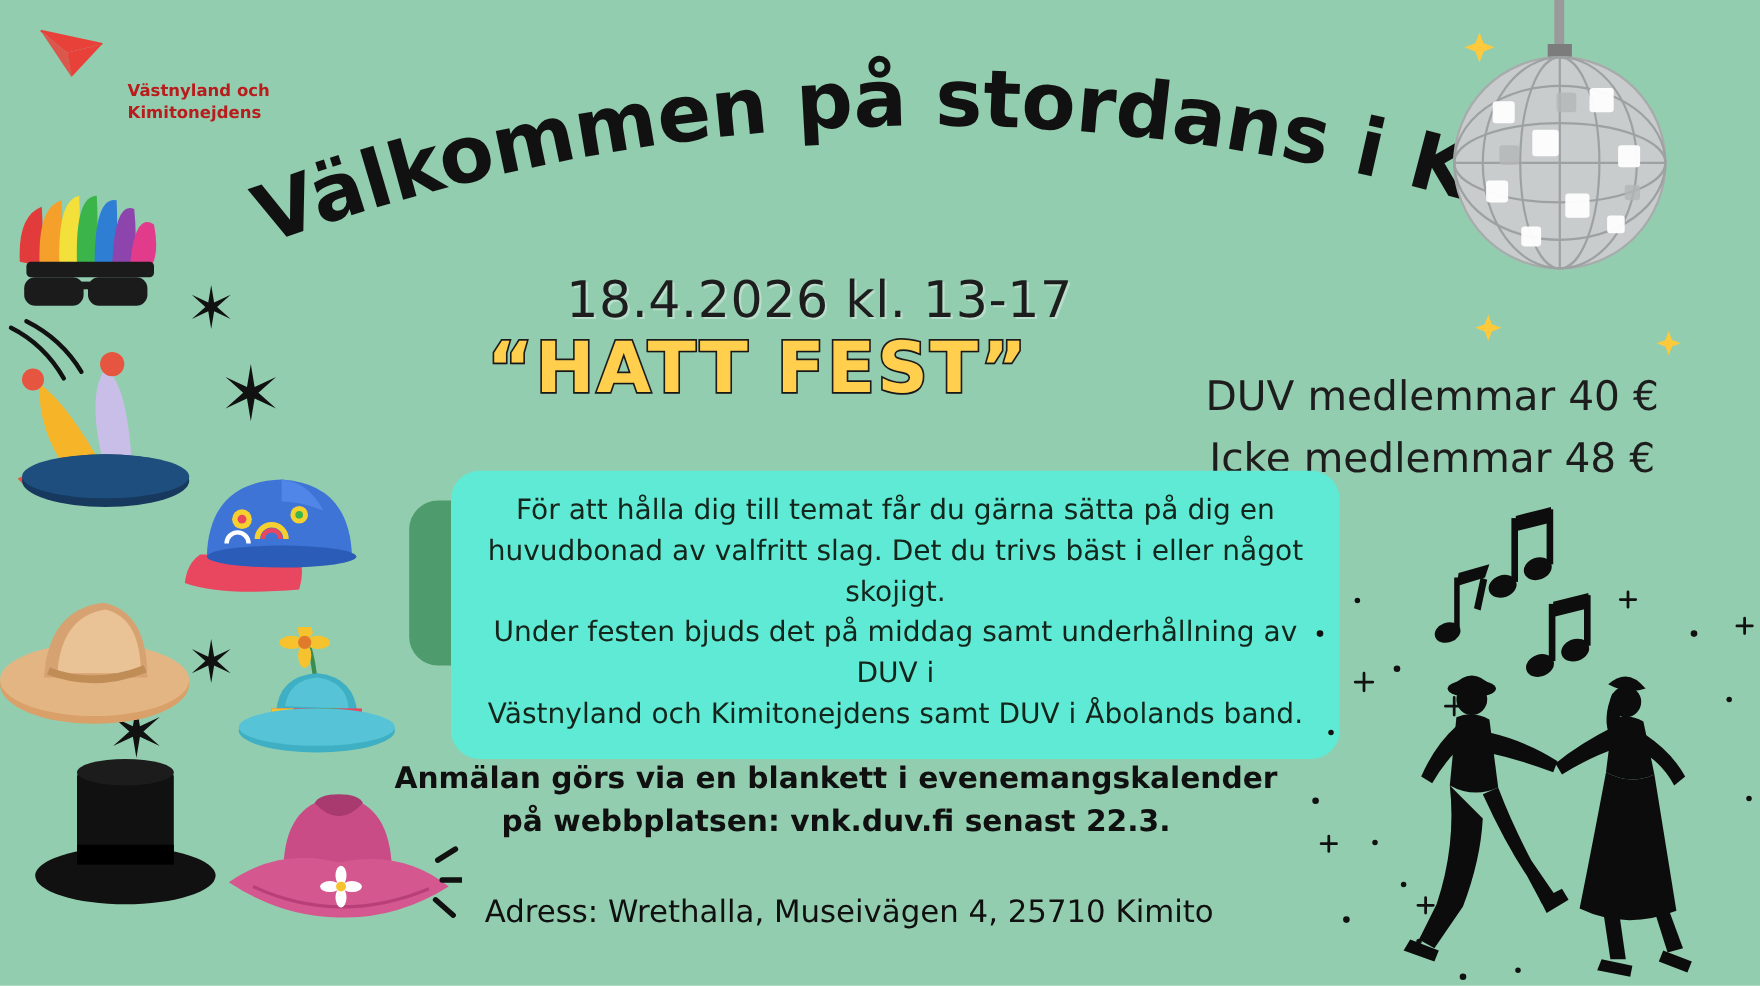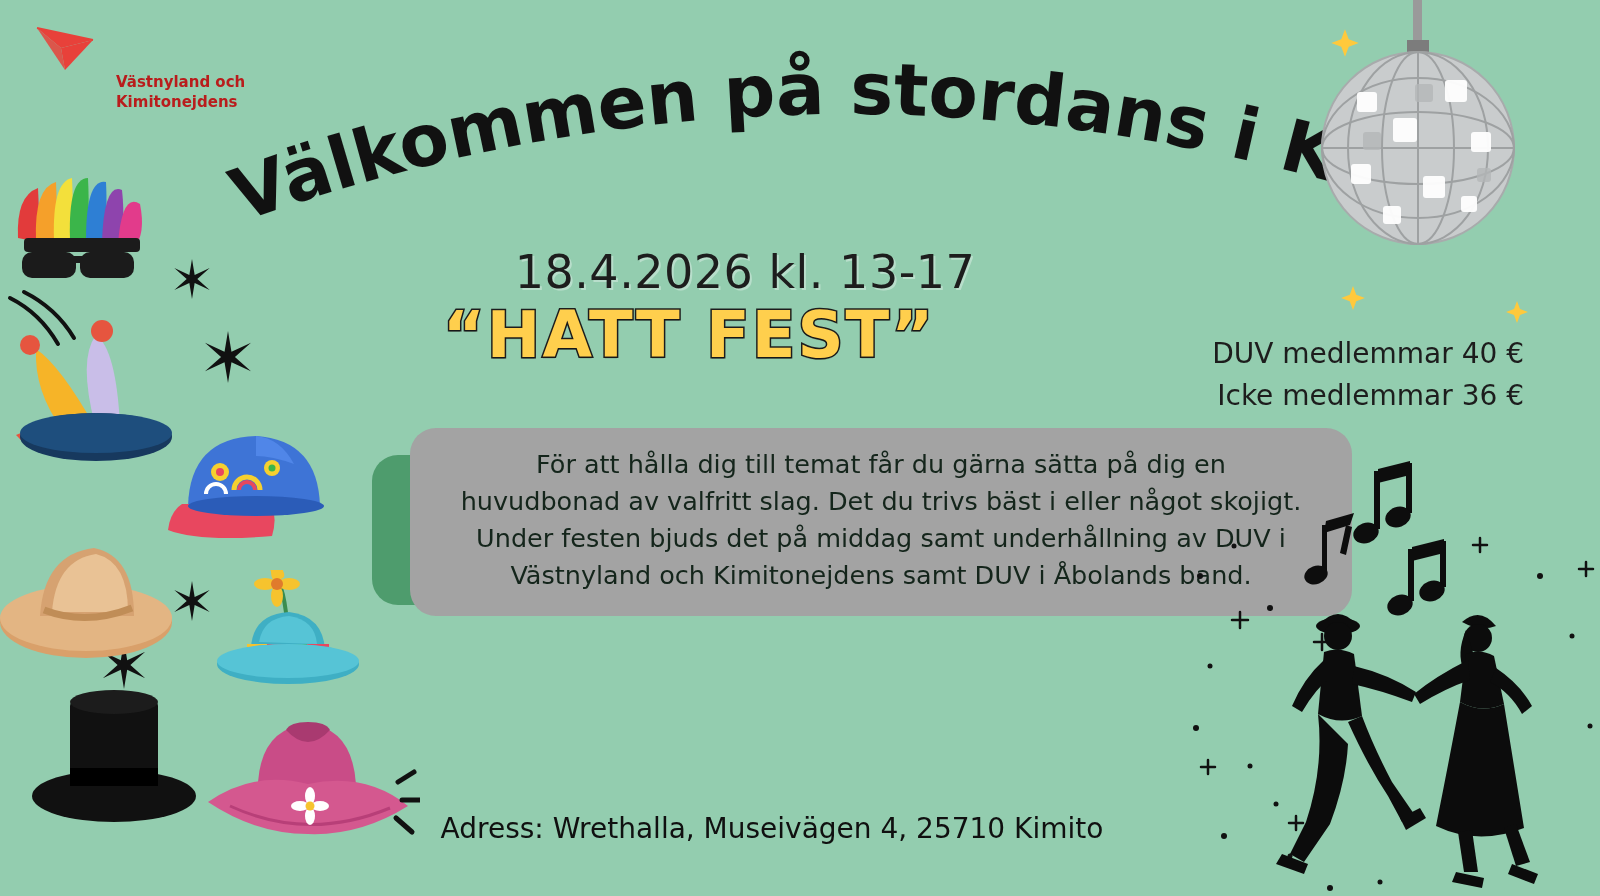--- a/index.html
+++ b/index.html
@@ -114,47 +114,47 @@
   }
   .quote-mark {
     color: #FFCF4D;
     -webkit-text-stroke: 3px #1d1d1d;
     font-size: 64px;
   }
 
   
   .prices {
     position: absolute;
-    right: 76px;
+    right: 92px;
     top: 333px;
-    text-align: right;
-    font-family: "DejaVu Sans", sans-serif;
-    font-size: 28px;
+    text-align: center;
+    font-family: "DejaVu Sans", sans-serif;
+    font-size: 37px;
     color: #1d1d1d;
     line-height: 1.5;
   }
 
   
   .bubble-shadow {
     position: absolute;
     left: 372px;
     top: 455px;
     width: 822px;
     height: 150px;
     background: #4E9C6D;
     border-radius: 26px;
   }
   .bubble {
     position: absolute;
     left: 410px;
     top: 428px;
-    width: 942px;
+    width: 808px;
     padding: 18px 26px 22px 26px;
     box-sizing: border-box;
-    background: #a3a3a3;
+    background: #5eead4;
     border-radius: 26px;
     text-align: center;
     font-family: "DejaVu Sans", sans-serif;
     font-size: 25.5px;
     line-height: 1.45;
     color: #14251b;
   }
 
   
   .registration {
@@ -239,31 +239,35 @@
   </div>
 
   <div class="hatt-wrap">
     <span class="hatt-inner">
       <span class="quote-mark">“</span><span>HATT FEST</span><span class="quote-mark">”</span>
     </span>
   </div>
 
   <div class="prices">
     <div>DUV medlemmar 40 €</div>
-    <div>Icke medlemmar 36 €</div>
+    <div>Icke medlemmar 48 €</div>
   </div>
 
   <div class="bubble-shadow"></div>
   <div class="bubble">
     <div>För att hålla dig till temat får du gärna sätta på dig en</div>
     <div>huvudbonad av valfritt slag. Det du trivs bäst i eller något skojigt.</div>
     <div>Under festen bjuds det på middag samt underhållning av DUV i</div>
     <div>Västnyland och Kimitonejdens samt DUV i Åbolands band.</div>
   </div>
 
+  <div class="registration">
+    <div><span class="shift">Anmälan görs via en blankett i evenemangskalender</span></div>
+    <div><span class="shift">på webbplatsen: vnk.duv.fi senast 22.3.</span></div>
+  </div>
 
   <div class="address">
     <span class="shift">Adress: Wrethalla, Museivägen 4, 25710 Kimito</span>
   </div>
 
   <svg class="deco disco" viewBox="0 0 250 260">
     <rect x="118" y="0" width="9" height="42" fill="#9a9a9a"></rect>
     <rect x="112" y="40" width="22" height="14" fill="#7c7c7c"></rect>
     <circle cx="123" cy="148" r="96" fill="#c9cccd"></circle>
     <circle cx="123" cy="148" r="96" fill="none" stroke="#a8abac" stroke-width="2"></circle>

